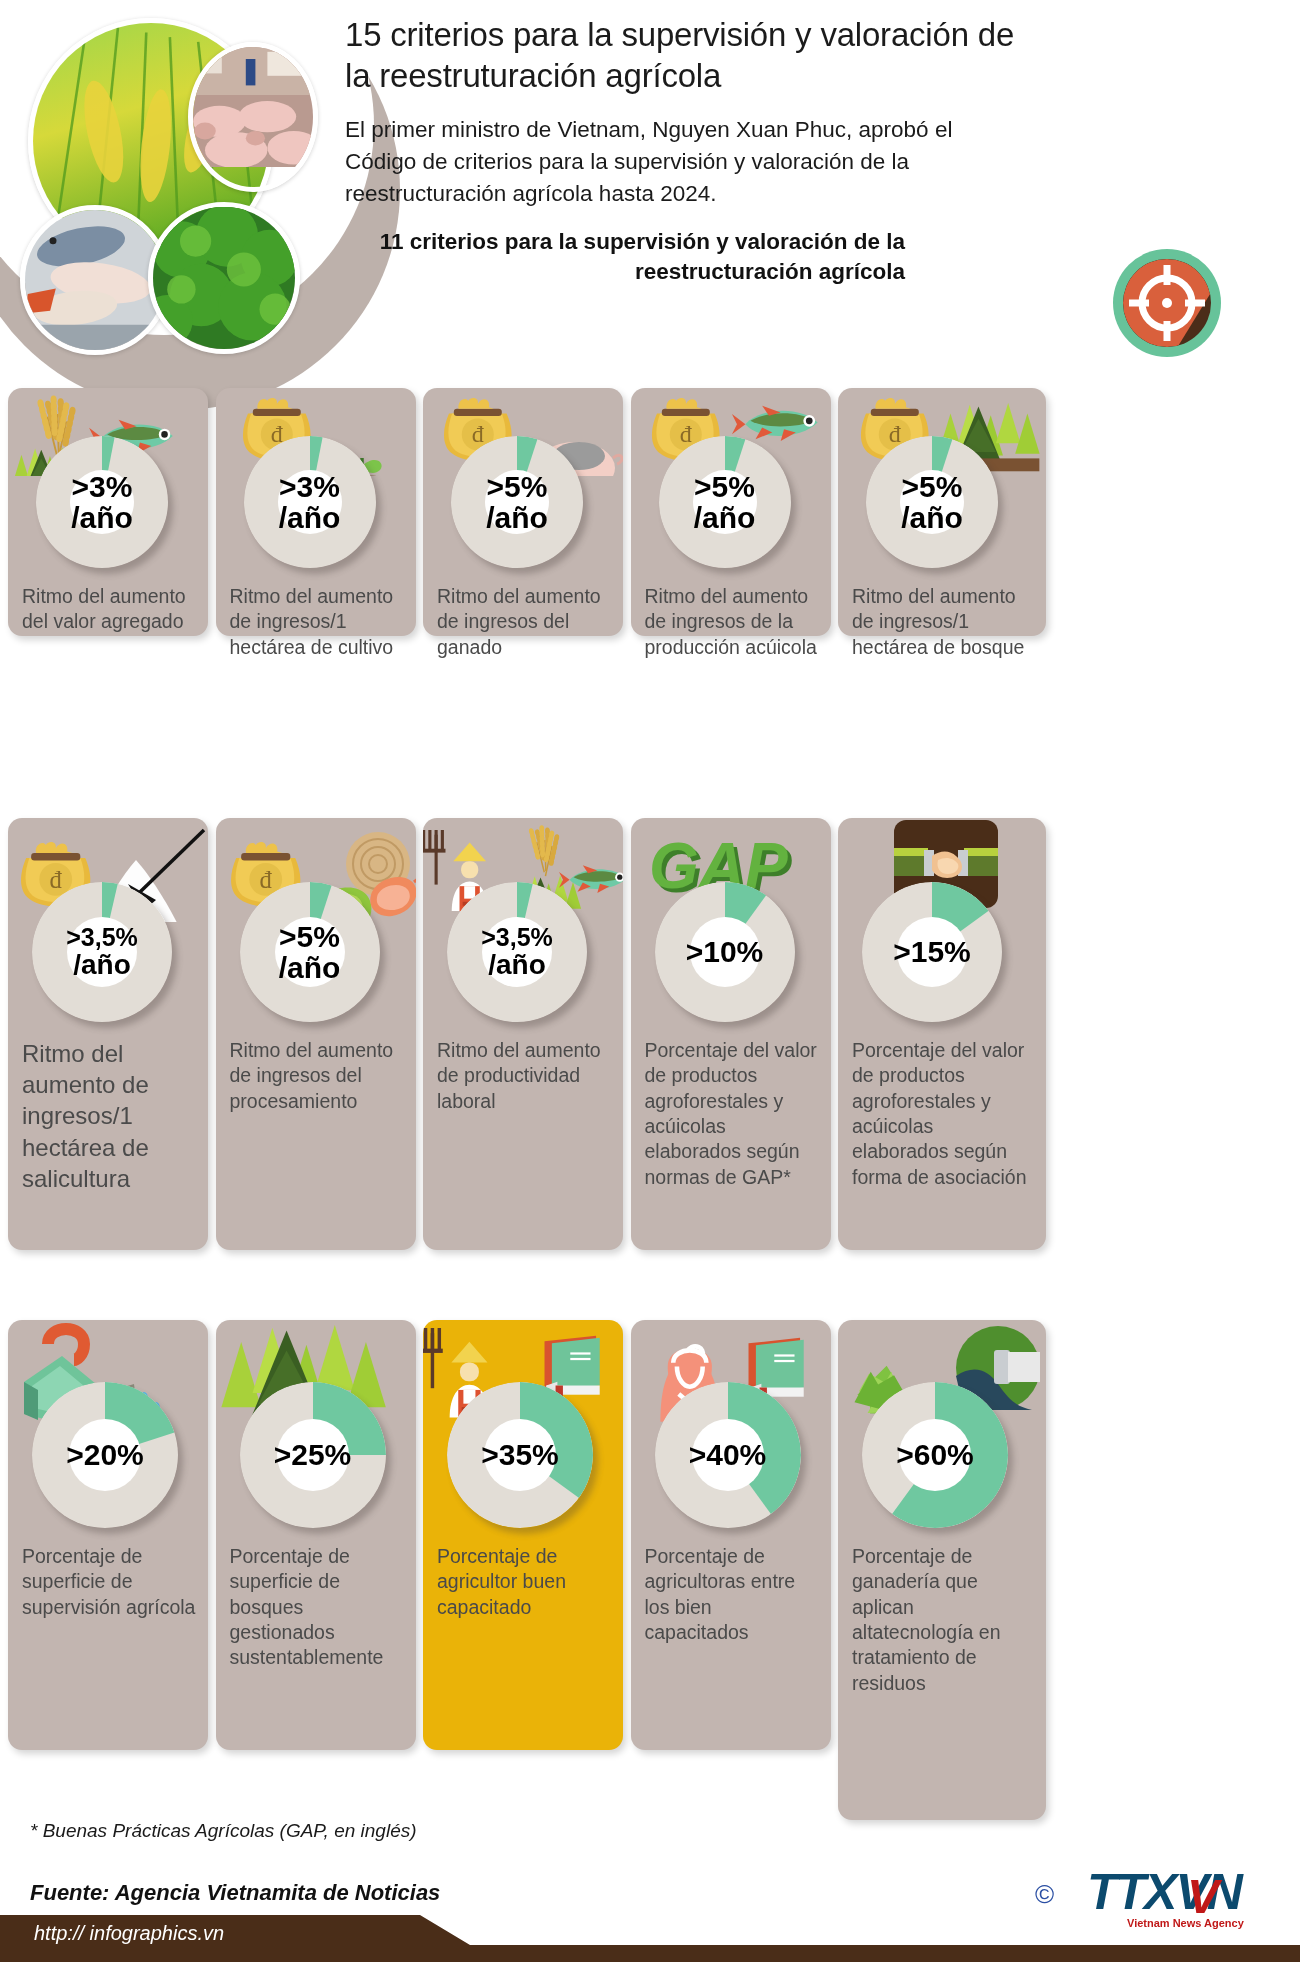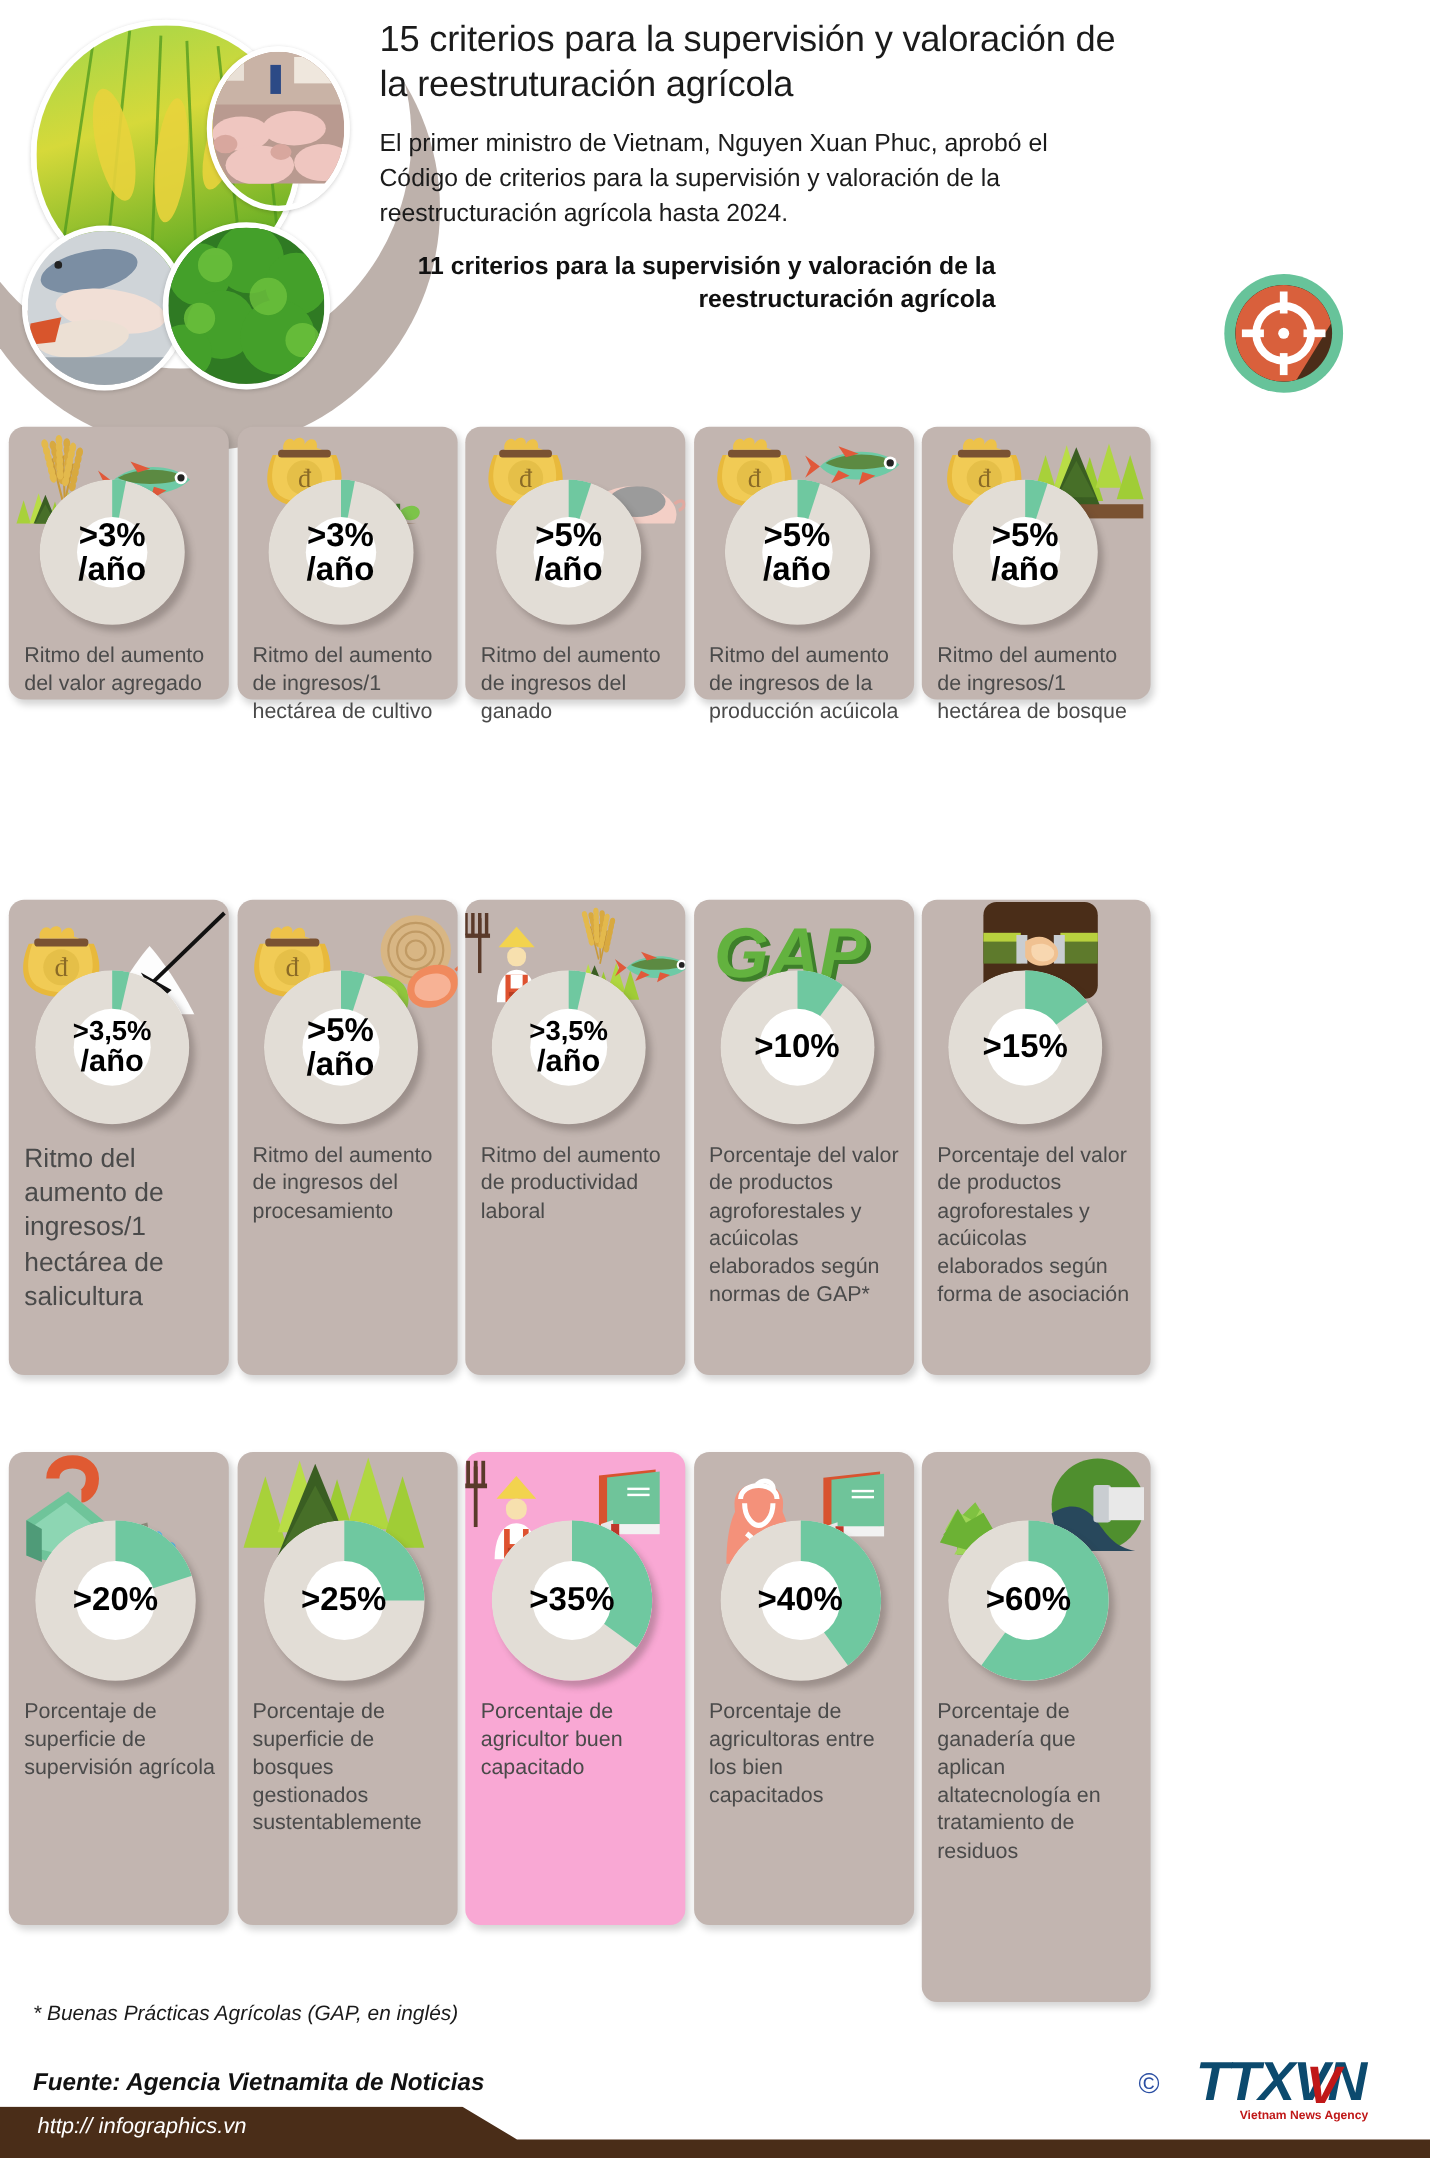--- a/index.html
+++ b/index.html
@@ -767,21 +767,21 @@
               <circle cx="73" cy="73" r="73" fill="#e2ddd6"></circle>
               <path d="M 73 73 L 73 0 A 73 73 0 0 1 146.00 73.00 Z" fill="#6fc8a0"></path>
             </svg>
             <div class="hole" style="width: 72px; height: 72px;">
               <div class="pct" style="font-size: 30px;">&gt;25%</div>
             </div>
           </div>
         </div>
         <div class="caption" style="top: 224px; font-size: 19.5px;">Porcentaje de superficie de bosques gestionados sustentablemente</div>
       </div>
-      <div class="card" style="left: 423px; top: 1320px; width: 200px; height: 430px; background: #f9a8d4;">
+      <div class="card" style="left: 423px; top: 1320px; width: 200px; height: 430px; background: #eab308;">
         <div class="art" style="height: 102px;">
           <svg viewBox="0 0 200 102" width="100%" height="102" style="display:block">
             <g transform="translate(6,8) scale(0.86)">
               <rect x="2" y="6" width="4" height="64" fill="#5a3a2a"></rect>
               <g fill="#5a3a2a">
                 <rect x="-14" y="0" width="4" height="26"></rect>
                 <rect x="-6" y="0" width="4" height="26"></rect>
                 <rect x="2" y="0" width="4" height="26"></rect>
                 <rect x="10" y="0" width="4" height="26"></rect>
                 <rect x="-16" y="24" width="32" height="5"></rect>

